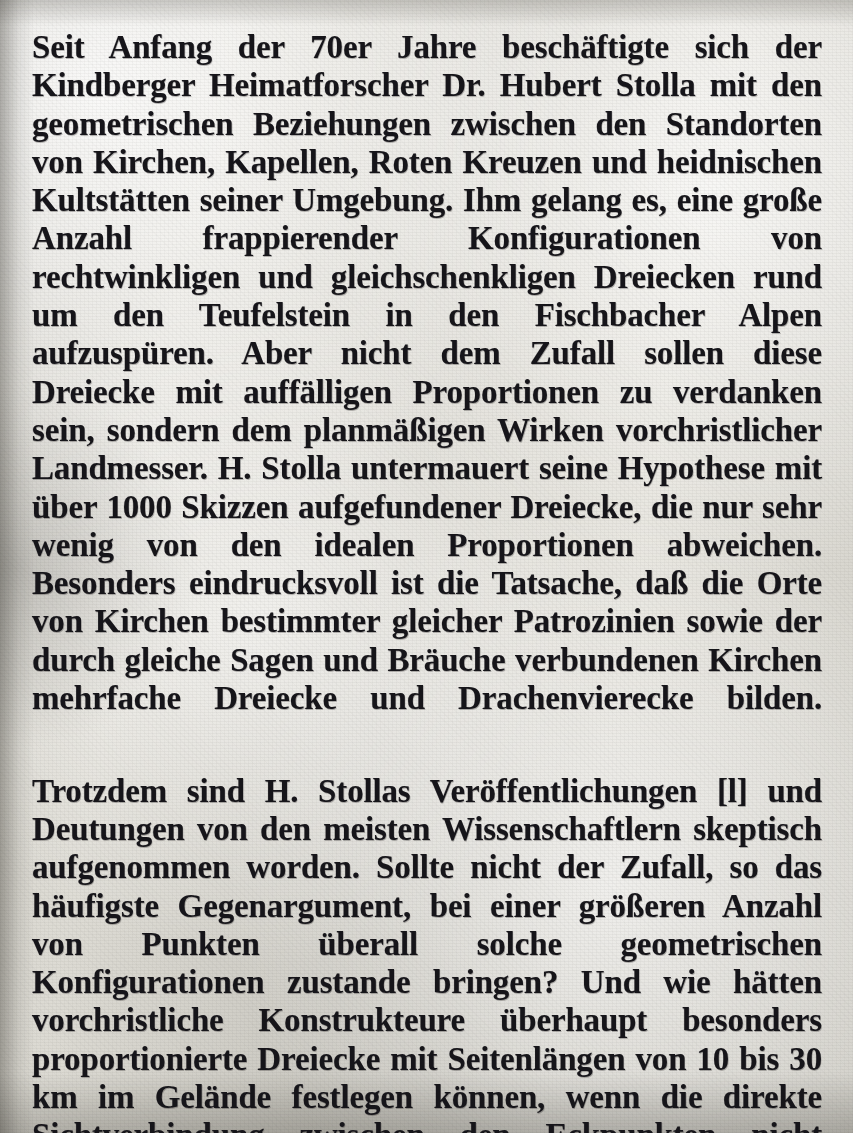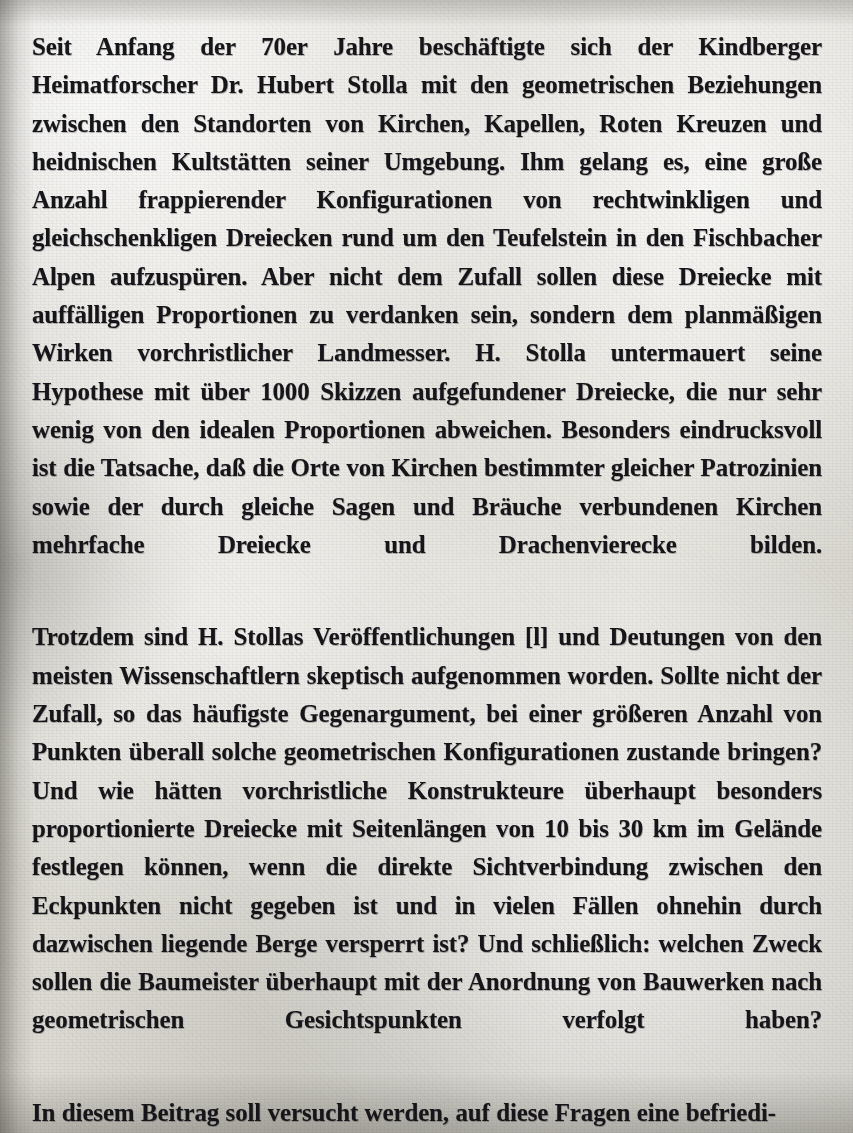--- a/index.html
+++ b/index.html
@@ -73,21 +73,21 @@
     top: 28px;
     width: 790px;
   }
 
   .para {
     margin: 0;
     text-align: justify;
     text-justify: inter-word;
     color: #16151a;
     font-weight: bold;
-    font-size: 25px;
+    font-size: 33px;
     line-height: 38.3px;
     letter-spacing: -0.15px;
     word-spacing: 0.4px;
     text-shadow:
       0.6px 0.6px 0px rgba(40,38,36,0.30),
       -0.4px 0px 0px rgba(60,58,54,0.18);
   }
   .para + .para {
     margin-top: 16px;
   }

